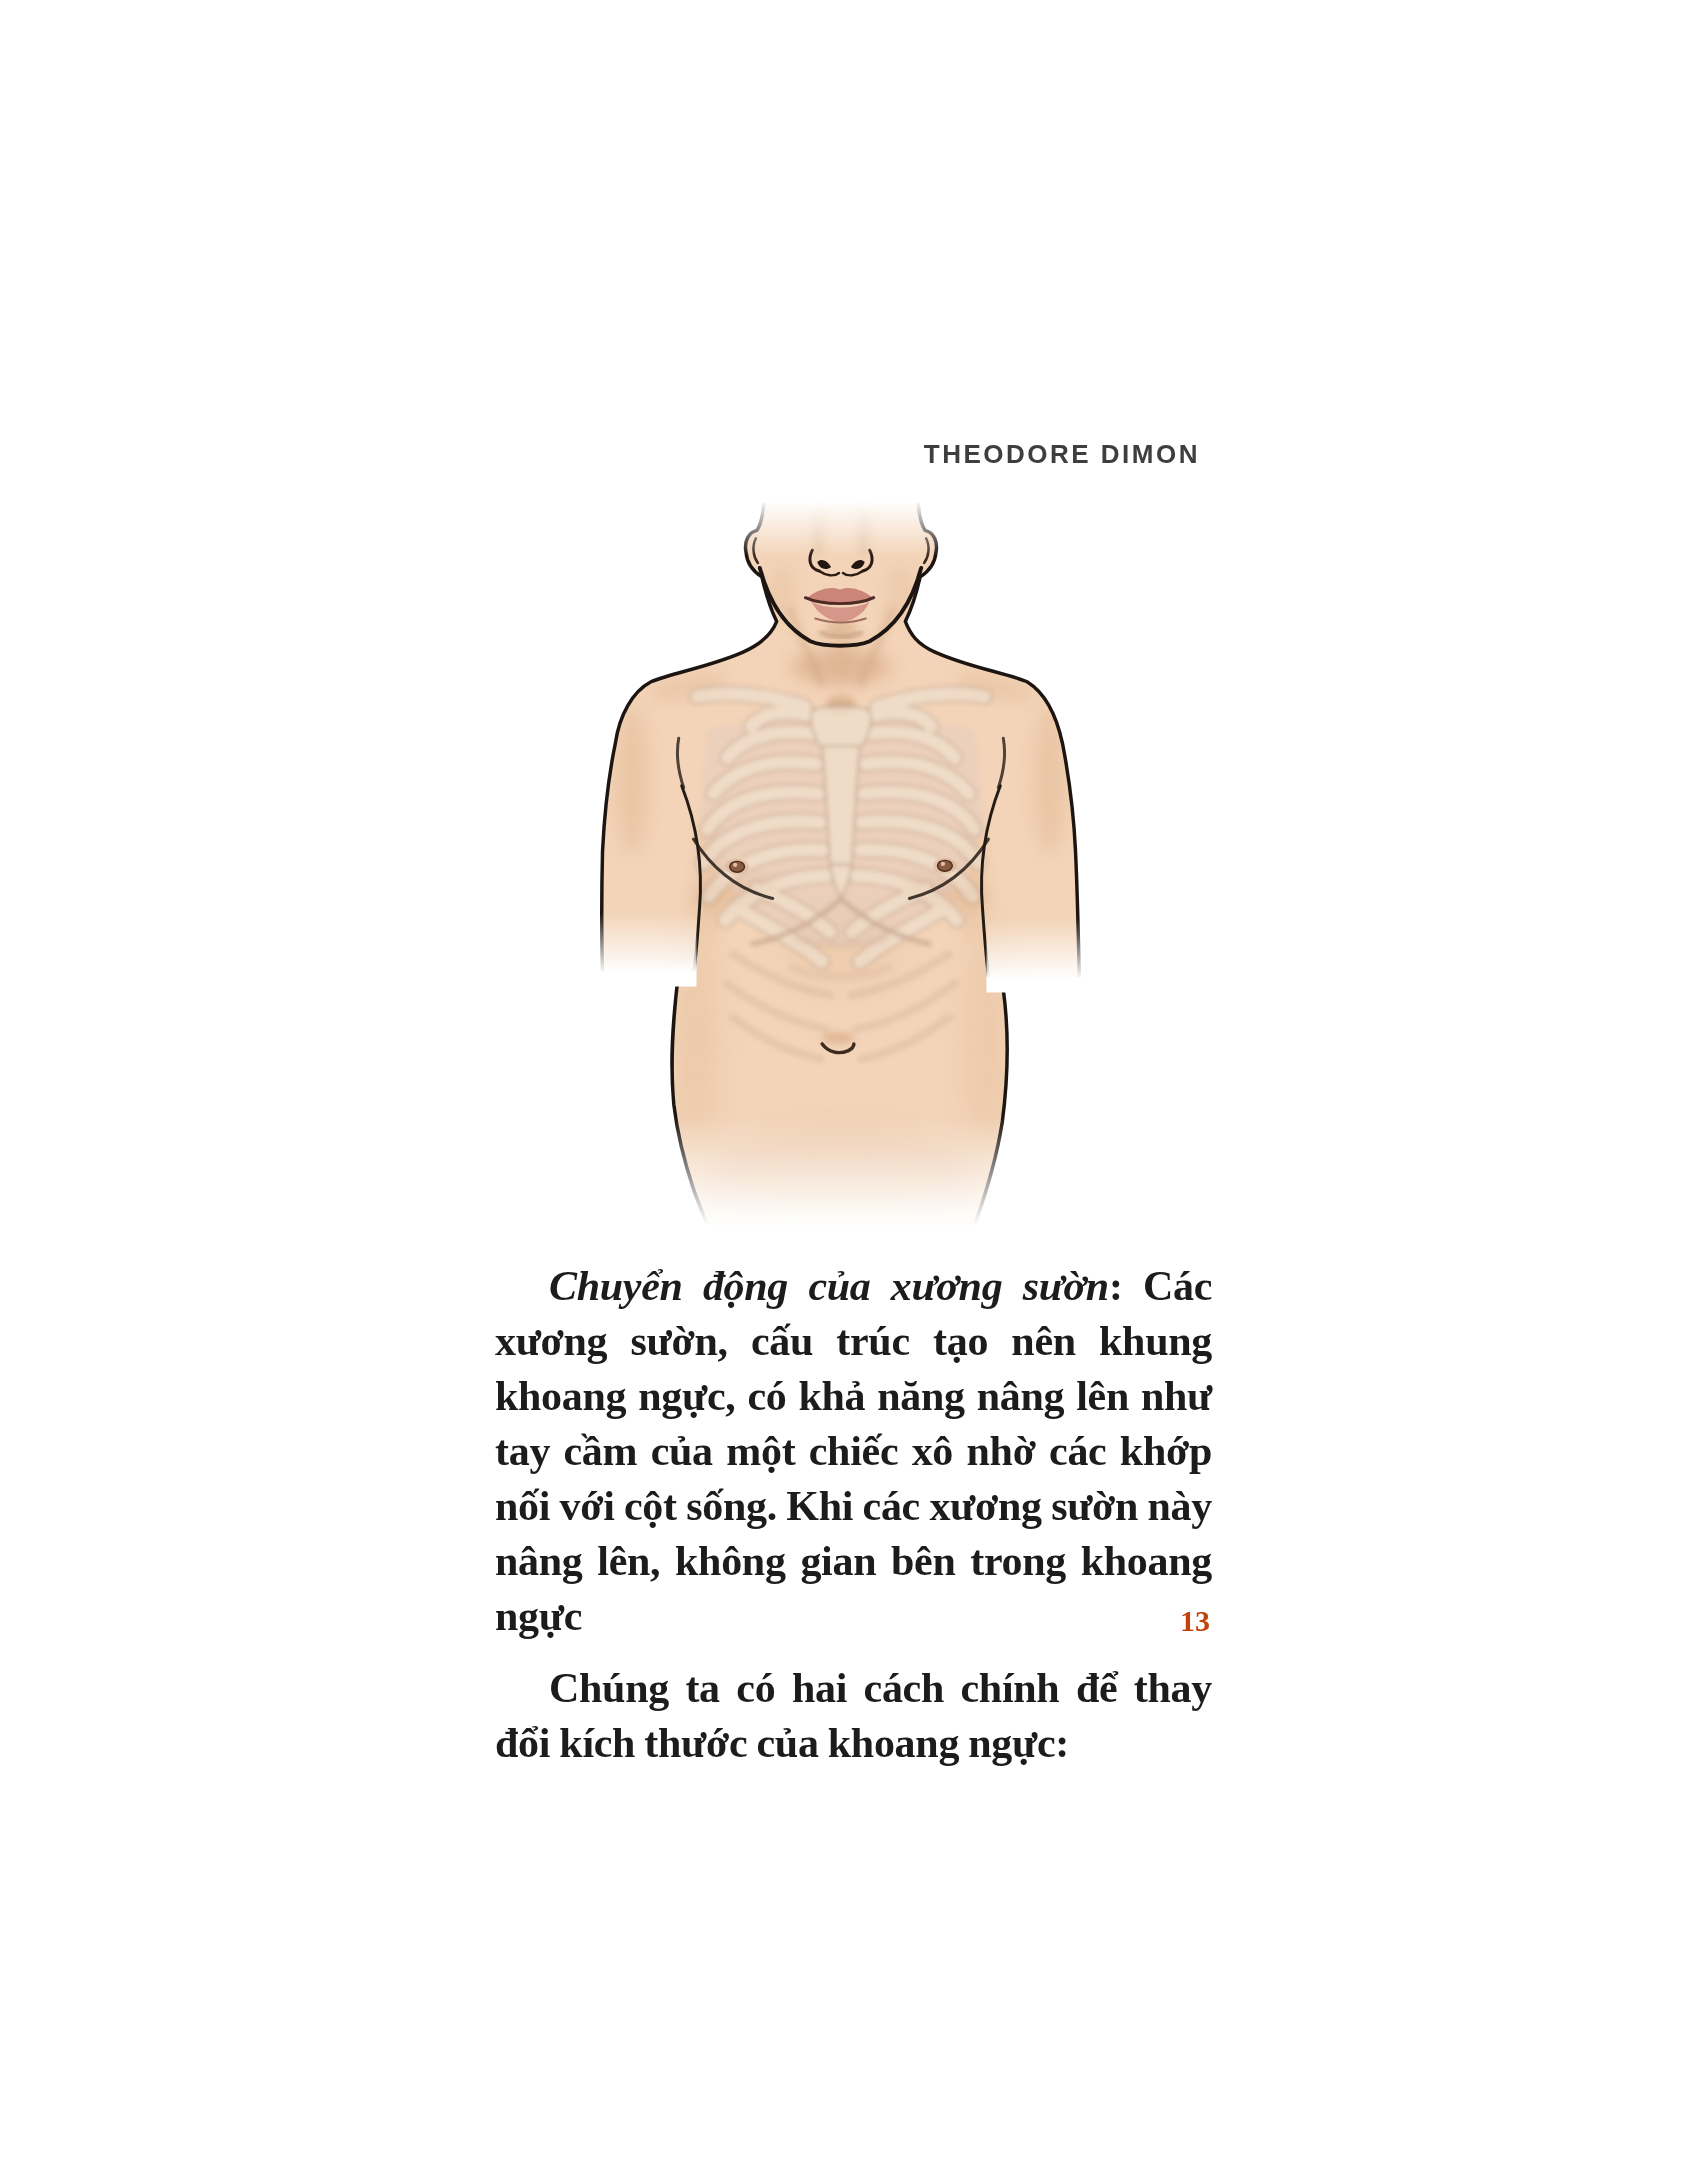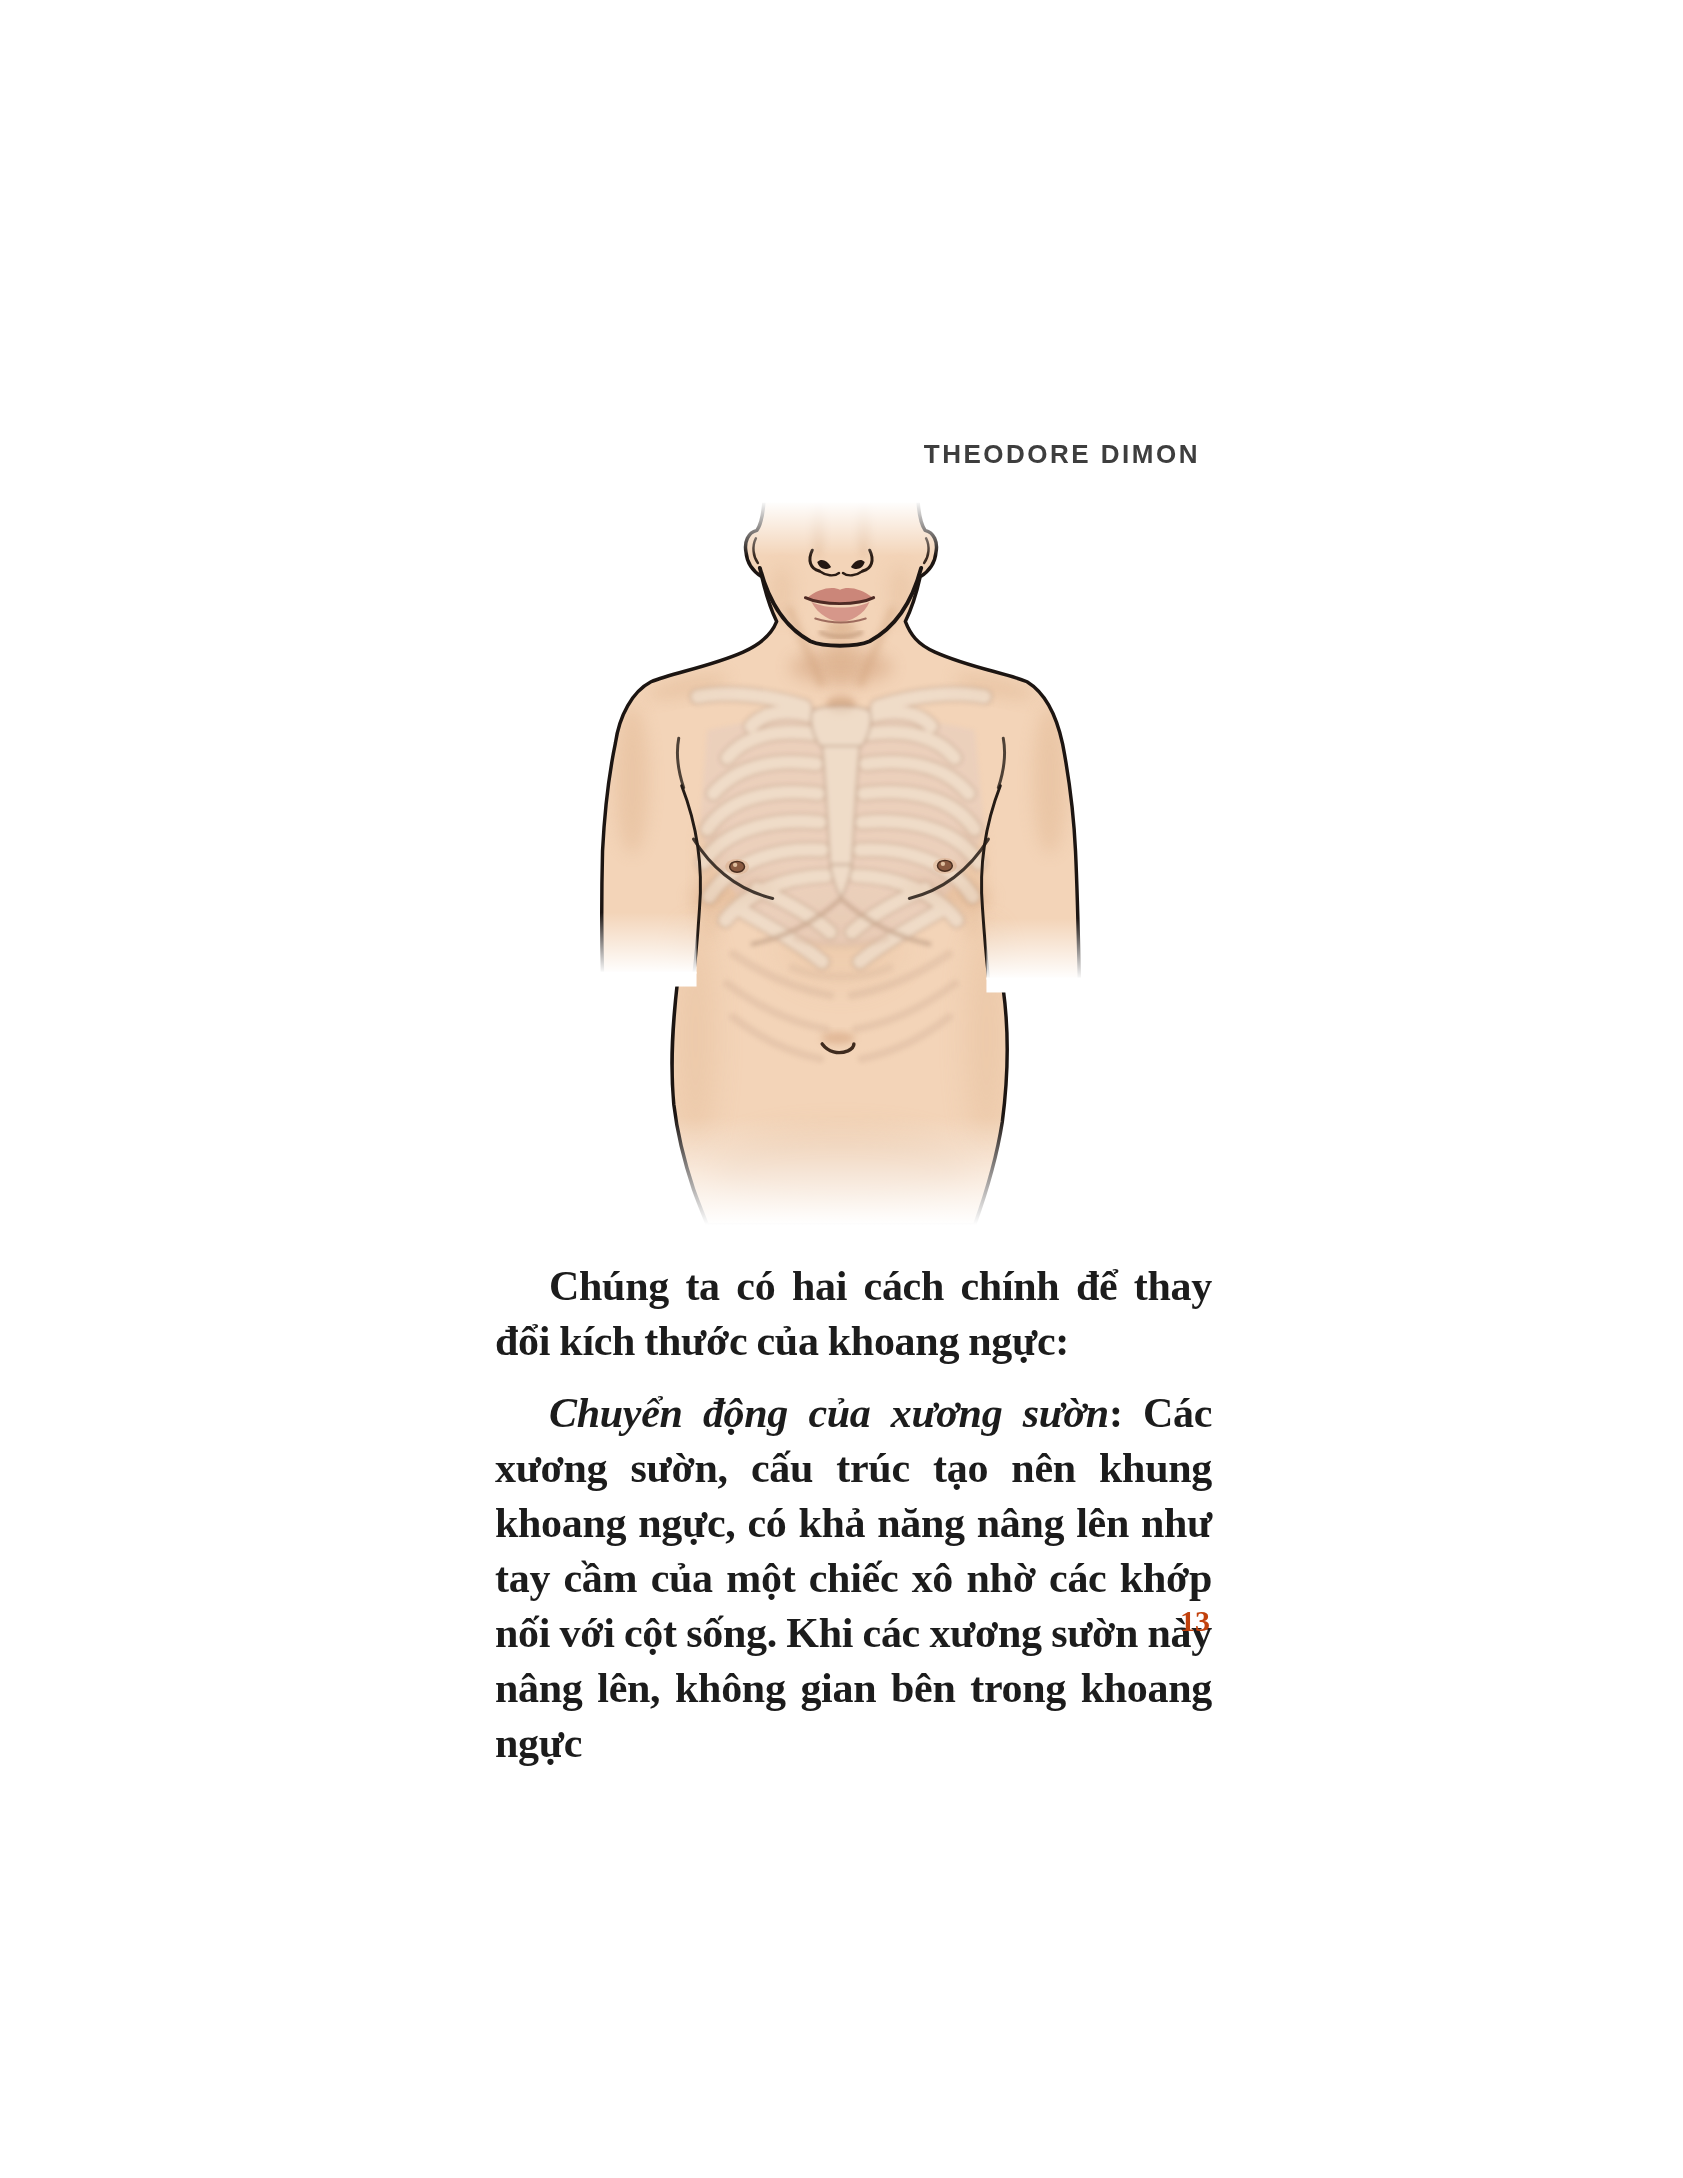--- a/index.html
+++ b/index.html
@@ -224,23 +224,23 @@
         <rect x="6" y="504" width="133" height="15" fill="#ffffff"></rect>
         <rect x="432" y="450" width="134" height="62" fill="url(#fadeUp)"></rect>
         <rect x="432" y="510" width="134" height="15" fill="#ffffff"></rect>
         <rect x="0" y="650" width="570" height="110" fill="url(#fadeUp)"></rect>
       </g>
     </svg>
   </div>
 
   <div class="body-text">
     <p>
+      <span class="lead-italic">Chuyển động của xương sườn</span><span>: </span><span>Các xương sườn, cấu trúc tạo nên khung khoang ngực, có khả năng nâng lên như tay cầm của một chiếc xô nhờ các khớp nối với cột sống. Khi các xương sườn này nâng lên, không gian bên trong khoang ngực</span>
+    </p>
+    <p>
       <span>Chúng ta có hai cách chính để thay đổi kích thước của khoang ngực:</span>
     </p>
-    <p>
-      <span class="lead-italic">Chuyển động của xương sườn</span><span>: </span><span>Các xương sườn, cấu trúc tạo nên khung khoang ngực, có khả năng nâng lên như tay cầm của một chiếc xô nhờ các khớp nối với cột sống. Khi các xương sườn này nâng lên, không gian bên trong khoang ngực</span>
-    </p>
   </div>
 
   <div class="page-number">13</div>
 
 </div>
 
 
 </body></html>

